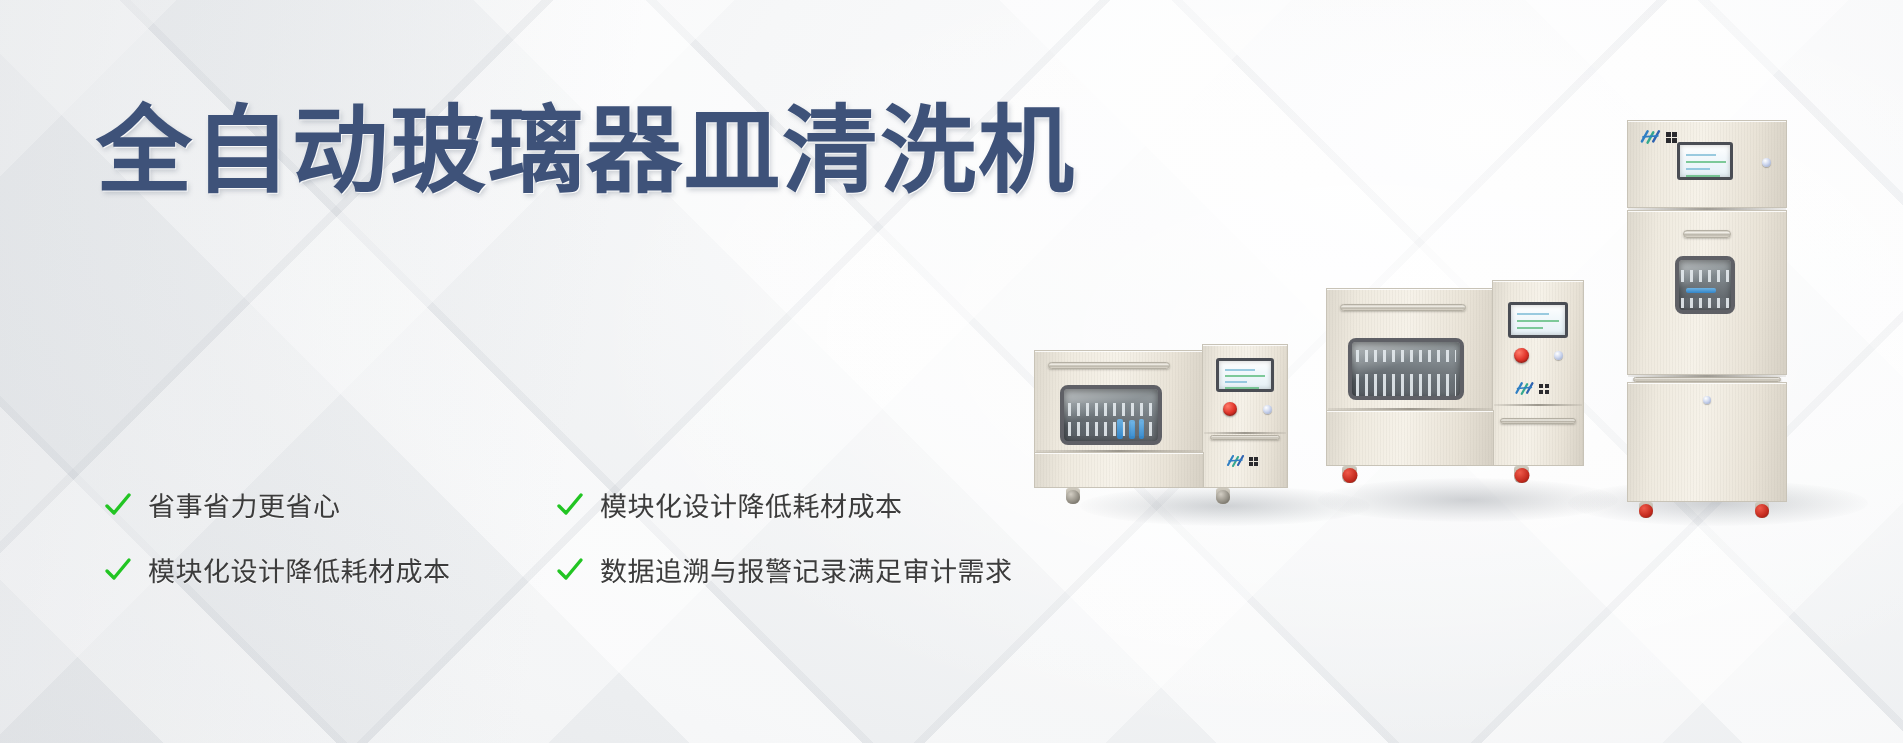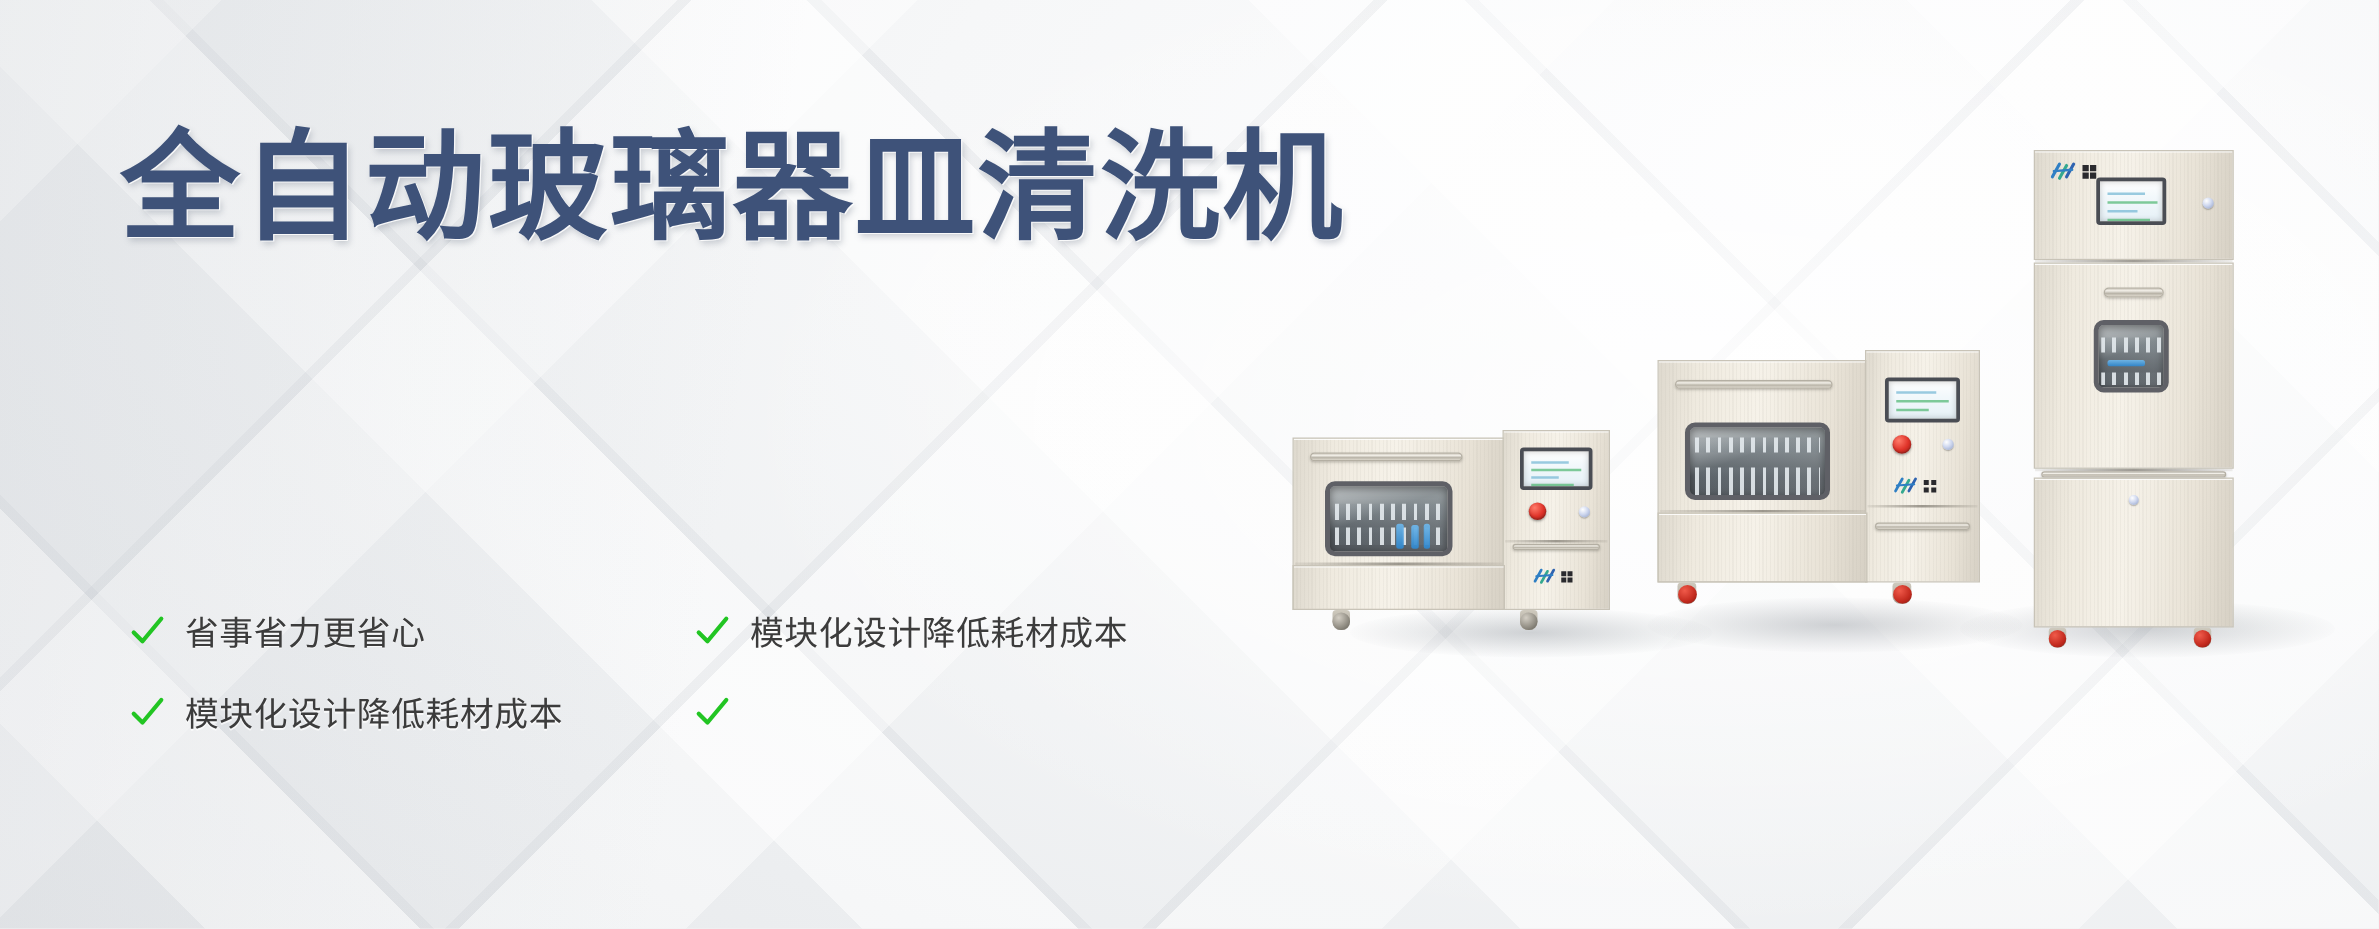--- a/index.html
+++ b/index.html
@@ -311,20 +311,21 @@
         <svg class="check-icon" viewBox="0 0 28 28" aria-hidden="true">
           <path d="M3 15 L10 22 L25 4" fill="none" stroke="#22c523" stroke-width="3.4" stroke-linecap="round" stroke-linejoin="round"></path>
         </svg>
         <span class="feature-label">模块化设计降低耗材成本</span>
       </div>
 
       <div class="feature">
         <svg class="check-icon" viewBox="0 0 28 28" aria-hidden="true">
           <path d="M3 15 L10 22 L25 4" fill="none" stroke="#22c523" stroke-width="3.4" stroke-linecap="round" stroke-linejoin="round"></path>
         </svg>
+        <span class="feature-label">数据追溯与报警记录满足审计需求</span>
       </div>
 
     </div>
   </div>
 
   <div class="products">
 
     <div class="floor-shadow" style="left:-10px; top:486px; width:290px; height:40px;"></div>
     <div class="floor-shadow" style="left:228px; top:478px; width:300px; height:44px;"></div>
     <div class="floor-shadow" style="left:478px; top:480px; width:300px; height:46px;"></div>

